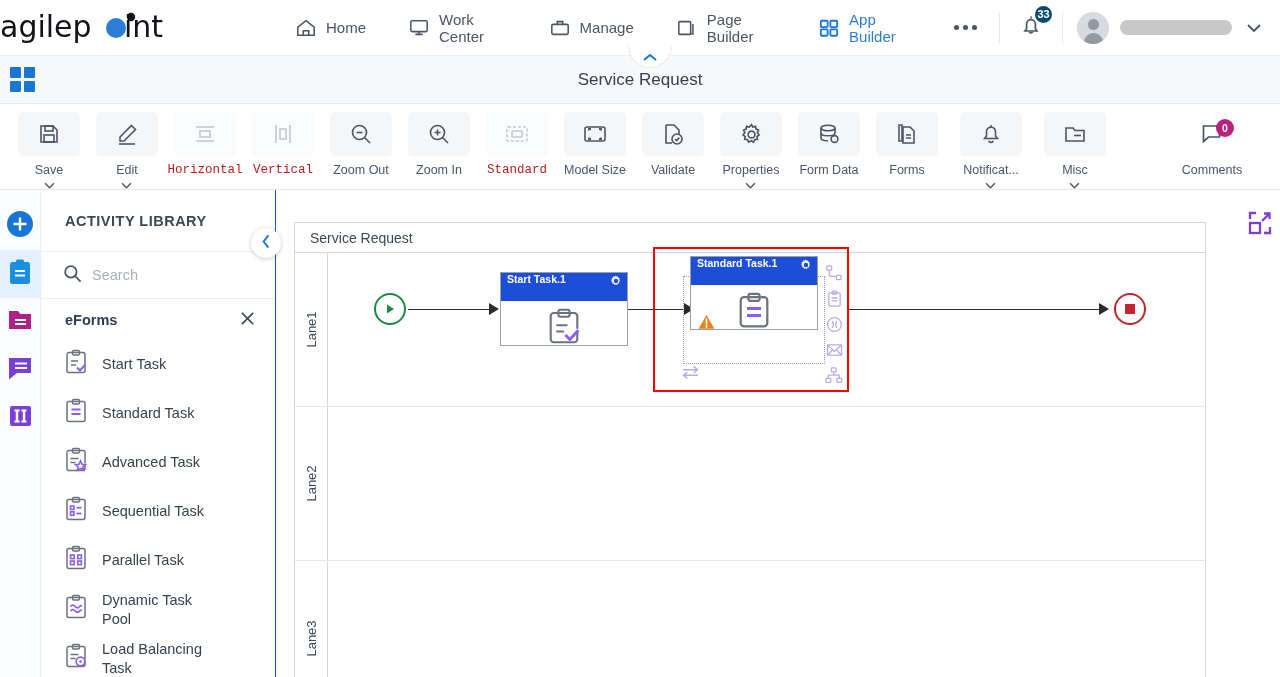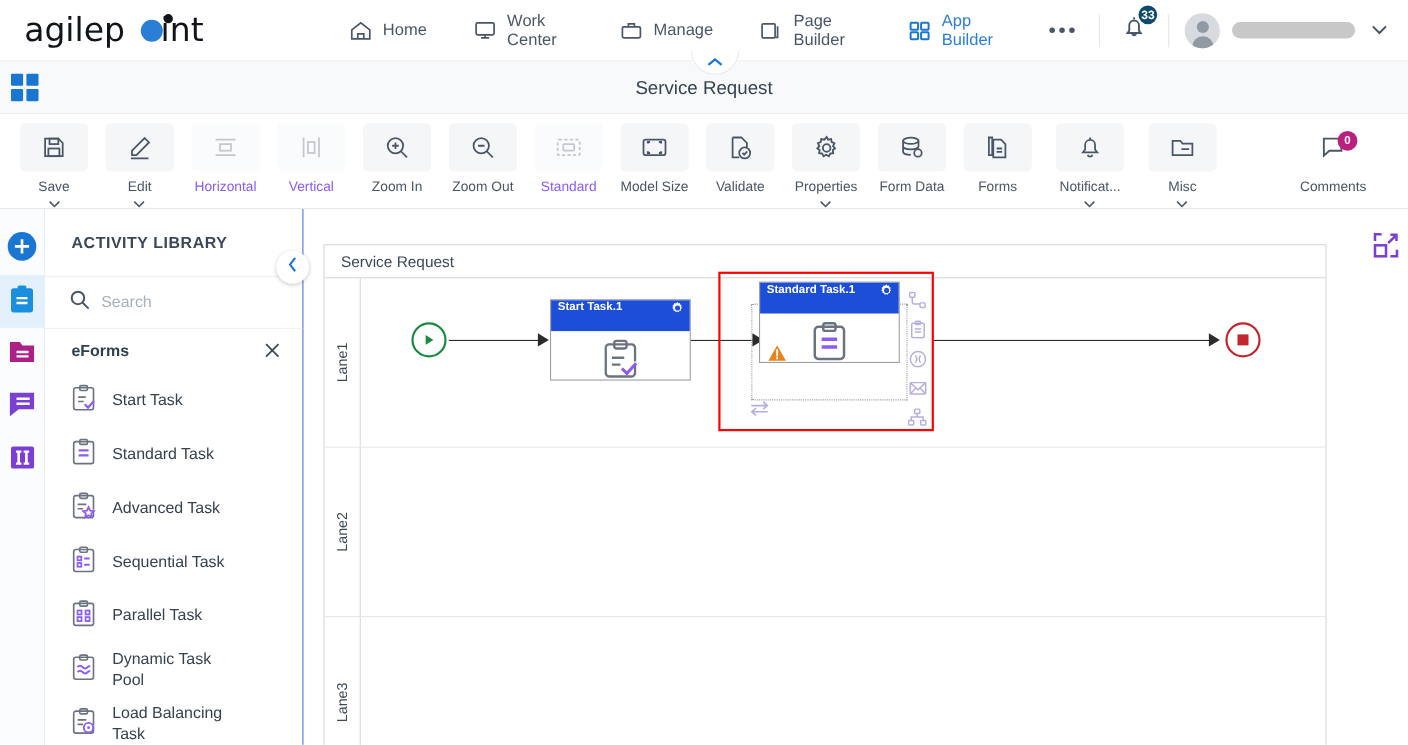--- a/index.html
+++ b/index.html
@@ -12,21 +12,21 @@
   }
 
   
   .topnav {
     position: absolute; top: 0; left: 0; width: 1280px; height: 56px;
     background: #ffffff;
     display: flex; align-items: center;
     border-bottom: 1px solid #eceef1;
   }
   .brand {
-    margin-left: 22px; width: 180px; height: 40px;
+    width: 180px; height: 40px;
     display: flex; align-items: center;
   }
   .nav-items { display: flex; align-items: center; margin-left: 110px; gap: 16px; }
   .nav-item {
     display: flex; align-items: center; gap: 9px;
     padding: 6px 13px; cursor: pointer;
     font-size: 15px; color: #4a5568;
   }
   .nav-item.active { color: #2a7fd4; }
   .nav-item svg { display: block; }
@@ -84,21 +84,21 @@
     width: 74px; display: flex; flex-direction: column; align-items: center;
     cursor: pointer; margin-right: 4px;
   }
   .tb-btn:first-child { margin-left: 12px; }
   .tb-ico {
     width: 62px; height: 44px; background: #f4f6f8; border-radius: 5px;
     display: flex; align-items: center; justify-content: center;
     color: #4a5568;
   }
   .tb-btn.disabled .tb-ico { background: #fafbfc; color: #c3c8ce; }
-  .tb-btn.disabled .tb-lbl { color: #8b5cf6; }
+  .tb-btn.disabled .tb-lbl { color: #b91c1c; font-family: Liberation Mono, monospace; }
   .tb-btn.plain .tb-ico { background: transparent; }
   .tb-lbl {
     margin-top: 7px; font-size: 12.5px; color: #4a5568;
     display: flex; align-items: center; gap: 5px; white-space: nowrap; flex-direction: column;
   }
   .tb-spacer { flex: 1; }
   .cm-badge {
     position: absolute; margin-left: 26px; margin-top: -12px;
     background: #b9207f; color: #fff; font-size: 10.5px; font-weight: bold;
     border-radius: 50%; width: 18px; height: 18px;
@@ -414,35 +414,35 @@
       </svg>
     </div>
     <div class="tb-lbl">Vertical</div>
   </div>
 
   <div class="tb-btn">
     <div class="tb-ico">
       <svg width="24" height="24" viewBox="0 0 24 24" fill="none" stroke="currentColor" stroke-width="1.6">
         <circle cx="10.5" cy="10.5" r="7"></circle>
           <path d="M15.5 15.5 L21 21"></path>
-          <path d="M7.5 10.5 h6 M10.5 7.5 v6"></path>
-      </svg>
-    </div>
-    <div class="tb-lbl">Zoom In</div>
+          <path d="M7.5 10.5 h6"></path>
+      </svg>
+    </div>
+    <div class="tb-lbl">Zoom Out</div>
   </div>
 
   <div class="tb-btn">
     <div class="tb-ico">
       <svg width="24" height="24" viewBox="0 0 24 24" fill="none" stroke="currentColor" stroke-width="1.6">
         <circle cx="10.5" cy="10.5" r="7"></circle>
           <path d="M15.5 15.5 L21 21"></path>
-          <path d="M7.5 10.5 h6"></path>
-      </svg>
-    </div>
-    <div class="tb-lbl">Zoom Out</div>
+          <path d="M7.5 10.5 h6 M10.5 7.5 v6"></path>
+      </svg>
+    </div>
+    <div class="tb-lbl">Zoom In</div>
   </div>
 
   <div class="tb-btn disabled">
     <div class="tb-ico">
       <svg width="26" height="24" viewBox="0 0 26 24" fill="none" stroke="currentColor" stroke-width="1.6" stroke-dasharray="3 2">
         <rect x="3" y="5" width="20" height="14" rx="1"></rect>
           <rect x="8" y="9" width="10" height="6" rx="1" stroke-dasharray="0"></rect>
       </svg>
     </div>
     <div class="tb-lbl">Standard</div>

